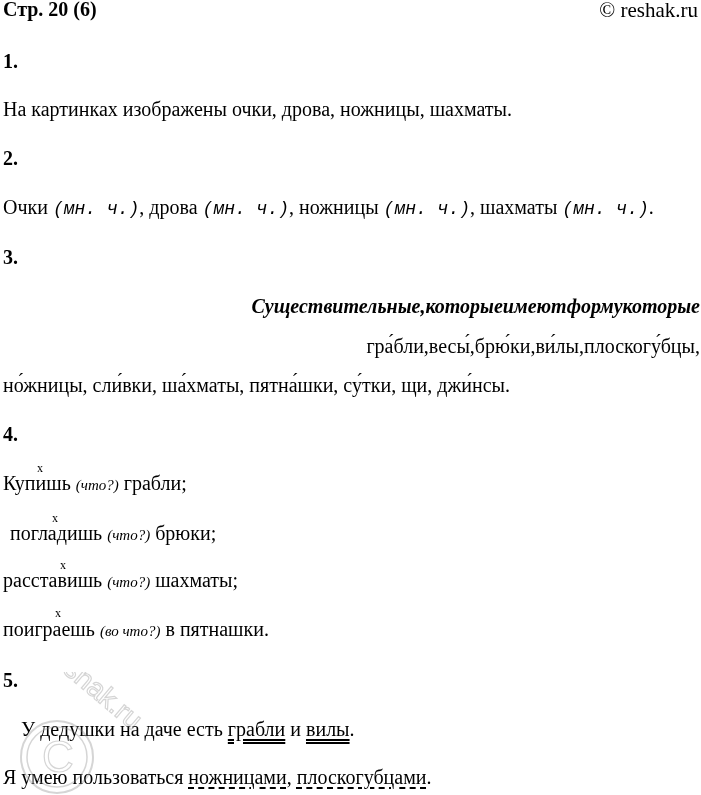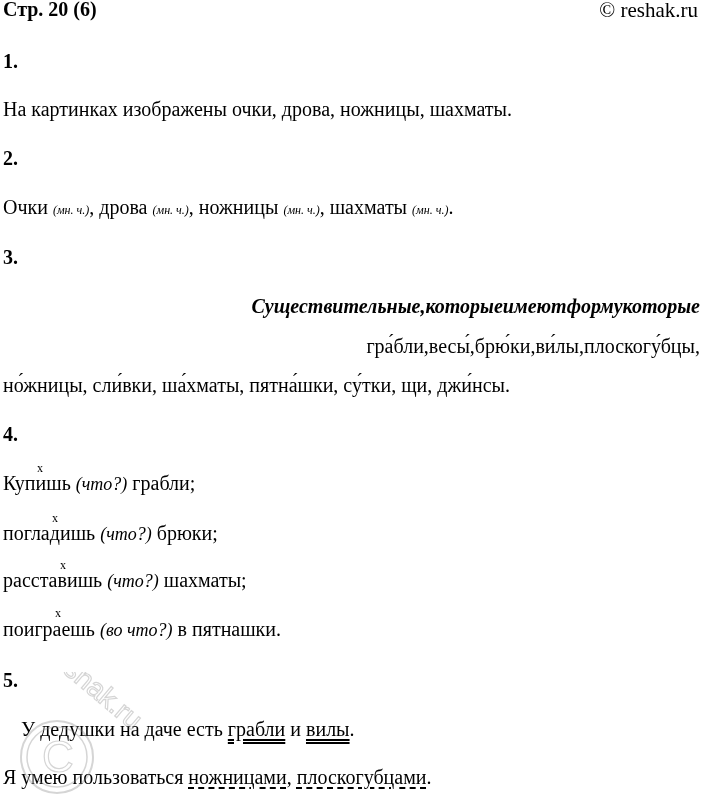--- a/index.html
+++ b/index.html
@@ -3,22 +3,22 @@
 <meta charset="utf-8">
 <style>
   html, body { margin: 0; padding: 0; background: #ffffff; }
   body {
     width: 701px; height: 795px; position: relative; overflow: hidden;
     font-family: "Liberation Serif", serif; color: #000; font-size: 20px;
   }
   .abs { position: absolute; white-space: nowrap; }
   .hdr { font-weight: bold; font-size: 20px; }
   .num { font-weight: bold; font-size: 20px; }
-  .note { font-style: italic; font-size: 12px; }
-  .note16 { font-style: italic; font-size: 18px; }
+  .note { font-style: italic; font-size: 18px; font-family: Liberation Mono, monospace; }
+  .note16 { font-style: italic; font-size: 15px; }
   .bi { font-weight: bold; font-style: italic; }
   .x { font-size: 12px; }
   .dbl { text-decoration: underline double; text-underline-offset: 3px; }
   .dash { text-decoration: underline dashed; text-underline-offset: 3px; text-align: center; }
   .justify-line { display: flex; justify-content: flex-end; width: 697px; }
   .watermark {
     position: absolute; left: 2px; top: 672px; width: 160px; height: 130px;
     pointer-events: none; opacity: 0.35;
   }
 </style>
@@ -59,21 +59,21 @@
 
 <div class="abs num" style="left:3px; top:423px;">4.</div>
 
 <div class="abs x" style="left:37px; top:461px;">х</div>
 <div class="abs" style="left:3px; top:472px;">
   <span>Купишь</span>
   <span class="note16">(что?)</span><span> грабли;</span>
 </div>
 
 <div class="abs x" style="left:52px; top:511px;">х</div>
-<div class="abs" style="left:3px; top:522px;">
+<div class="abs" style="left:10px; top:522px;">
   <span>погладишь</span>
   <span class="note16">(что?)</span><span> брюки;</span>
 </div>
 
 <div class="abs x" style="left:60px; top:558px;">х</div>
 <div class="abs" style="left:3px; top:569px;text-align:center;">
   <span>расставишь</span>
   <span class="note16">(что?)</span><span> шахматы;</span>
 </div>
 

